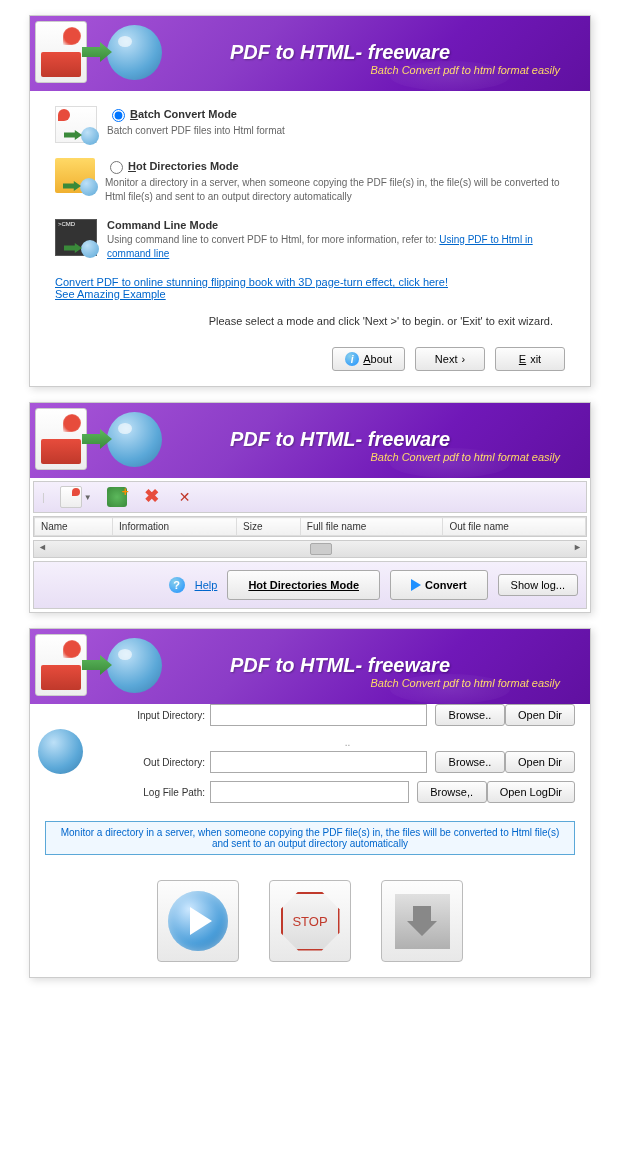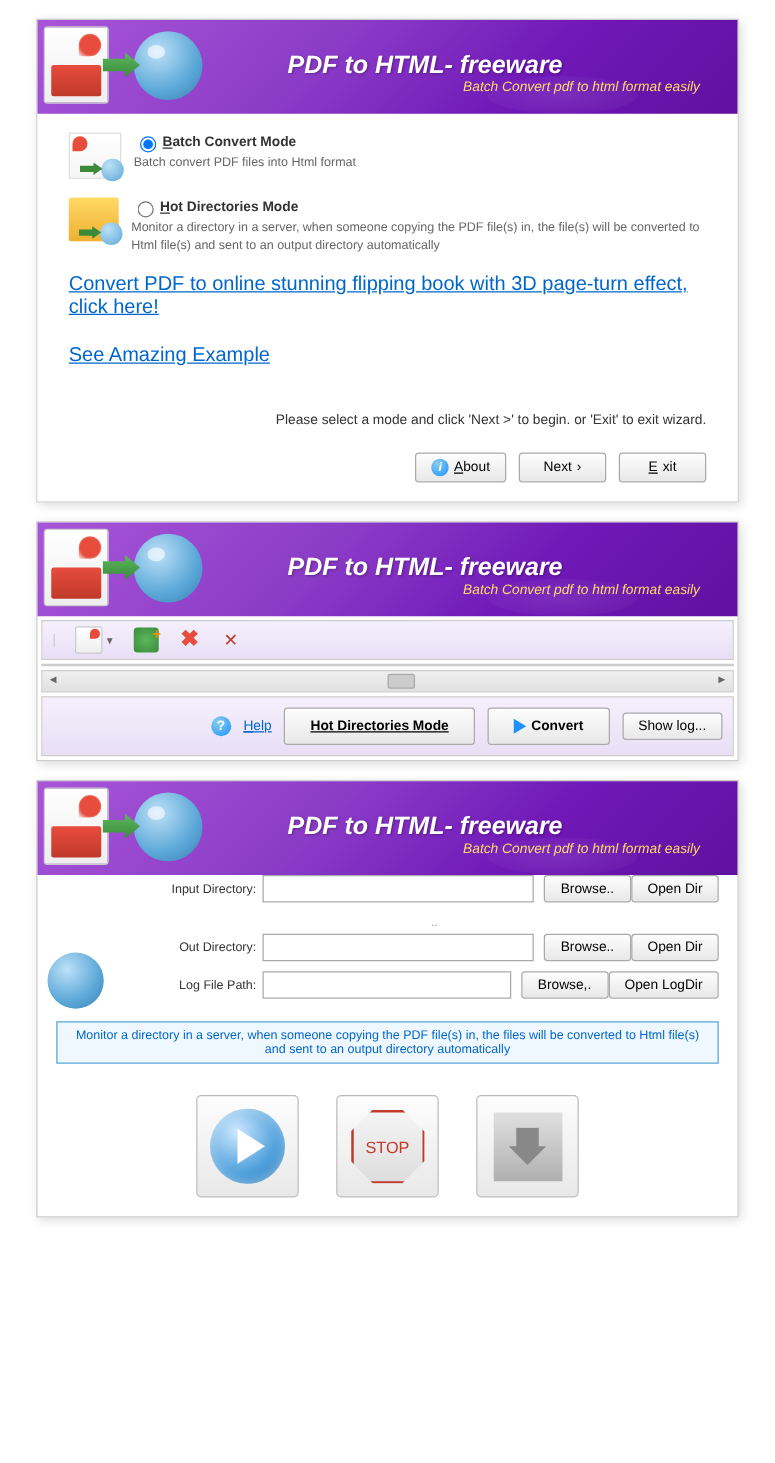--- a/index.html
+++ b/index.html
@@ -25,22 +25,22 @@
 .mi-cmd::before{content:">CMD";position:absolute;top:1px;left:2px;color:#fff;font-size:6px}
 .mi-overlay{position:absolute;bottom:-3px;right:-3px;width:18px;height:18px;background:radial-gradient(circle at 35% 30%,#bde0f7,#5ba8d8);border-radius:50%}
 .mi-arrow{position:absolute;bottom:2px;left:8px;width:18px;height:10px;background:#3a8a3a;clip-path:polygon(0 25%,60% 25%,60% 0,100% 50%,60% 100%,60% 75%,0 75%)}
 .mode-content{flex:1}
 .mode-title{font-weight:bold;font-size:11px;margin-bottom:2px;display:flex;align-items:center}
 .mode-title input{margin-right:5px}
 .mode-title u{text-decoration:underline}
 .mode-desc{color:#666;font-size:10px;line-height:1.4}
 .link{color:#0066cc;text-decoration:underline;cursor:pointer}
 .links-section{margin:10px 0}
-.links-section .link{display:inline-block;margin-bottom:21px;font-size:16px}
-.instruction{text-align:right;font-size:11px;margin:15px 0}
+.links-section .link{display:inline-block;margin-bottom:0;font-size:11px}
+.instruction{text-align:right;font-size:11px;margin:15px 12px}
 .button-row{display:flex;justify-content:flex-end;gap:10px;padding-top:5px}
 .btn{min-width:70px;padding:4px 12px;background:linear-gradient(#fdfdfd,#e8e8e8);border:1px solid #aaa;border-radius:3px;font-size:11px;cursor:pointer;display:inline-flex;align-items:center;justify-content:center;gap:4px}
 .btn u{text-decoration:underline}
 .info-icon{width:14px;height:14px;background:radial-gradient(circle at 35% 30%,#87ceeb,#1e90ff);border-radius:50%;display:inline-flex;align-items:center;justify-content:center;color:#fff;font-size:10px;font-weight:bold;font-style:italic}
 .help-icon{width:16px;height:16px;background:radial-gradient(circle at 35% 30%,#87ceeb,#1e90ff);border-radius:50%;display:inline-flex;align-items:center;justify-content:center;color:#fff;font-size:11px;font-weight:bold}
 .toolbar{background:linear-gradient(#f5f0fc,#e8dff5);border:1px solid #ccc;padding:4px 8px;display:flex;align-items:center;gap:15px;margin:3px}
 .tb-icon{width:20px;height:20px;position:relative;cursor:pointer}
 .tb-add{background:linear-gradient(#fff,#eee);border:1px solid #ccc;border-radius:2px}
 .tb-add::after{content:"";position:absolute;top:1px;right:1px;width:8px;height:8px;background:#e74c3c;border-radius:50% 50% 50% 0}
 .tb-addg{background:radial-gradient(#5cb85c,#3a8a3a);border-radius:3px}
@@ -111,20 +111,32 @@
           <div class="mi-arrow"></div>
         </div>
       <div class="mode-content">
         <div class="mode-title">
             <input type="radio" style="">
             <span><u>H</u><span>ot Directories Mode</span></span>
           </div>
         <div class="mode-desc">Monitor a directory in a server, when someone copying the PDF file(s) in, the file(s) will be converted to Html file(s) and sent to an output directory automatically</div>
       </div>
     </div>
+    <div class="mode-row">
+      <div class="mode-icon mi-cmd">
+          <div class="mi-overlay"></div>
+          <div class="mi-arrow"></div>
+        </div>
+      <div class="mode-content">
+        <div class="mode-title">
+            <span style="font-weight:bold">Command Line Mode</span>
+          </div>
+        <div class="mode-desc"><span>Using command line to convert PDF to Html, for more information, refer to:  </span><span class="link">Using PDF to Html in command line</span></div>
+      </div>
+    </div>
     <div class="links-section">
       <span class="link">Convert PDF to online stunning flipping book with 3D page-turn effect, click here!</span><br>
       <span class="link">See Amazing Example </span>
     </div>
     <div class="instruction">Please select a mode and click 'Next &gt;' to begin. or 'Exit' to exit wizard.</div>
     <div class="button-row">
       <button class="btn">
           <span class="info-icon">i</span>
           <span><u>A</u><span>bout</span></span>
         </button>
@@ -154,20 +166,31 @@
     <span style="color:#ccc">|</span>
     <div style="display:flex;align-items:center">
         <div class="tb-icon tb-add"></div>
         <span class="dd">▼</span>
       </div>
     <div class="tb-icon tb-addg"></div>
     <div class="tb-icon tb-del">✖</div>
     <div class="tb-icon tb-tool"></div>
   </div>
   <div class="table-wrap">
+    <table class="table">
+      <tbody>
+          <tr>
+        <th>Name</th>
+        <th>Information</th>
+        <th>Size</th>
+        <th>Full file name</th>
+        <th>Out file name</th>
+      </tr>
+    </tbody>
+      </table>
   </div>
   <div class="scrollbar">
       <div class="scrollbar-thumb"></div>
     </div>
   <div class="bottom-bar">
     <div class="spacer"></div>
     <span class="help-icon">?</span>
     <span class="link"><u>H</u><span>elp</span></span>
     <button class="btn btn-big">
         <u>Hot Directories Mode</u>
@@ -183,21 +206,21 @@
 <div class="window">
   <div class="header">
     <div class="header-icons">
       <div class="icon-pdf"></div>
       <div class="icon-arrow"></div>
       <div class="icon-globe"></div>
     </div>
     <div class="header-title">PDF to HTML- freeware</div>
     <div class="header-sub">Batch Convert pdf to html format easily</div>
   </div>
-  <div style="display:flex;align-items:flex-end">
+  <div style="display:flex;align-items:flex-start">
     <div class="form-globe" style="margin-top:25px">
         <div class="big-globe"></div>
       </div>
     <div style="flex:1">
       <div class="form-row">
         <div class="form-label">Input Directory:</div>
         <input class="form-input" style="">
         <button class="btn">Browse..</button>
         <button class="btn">Open Dir</button>
       </div>

